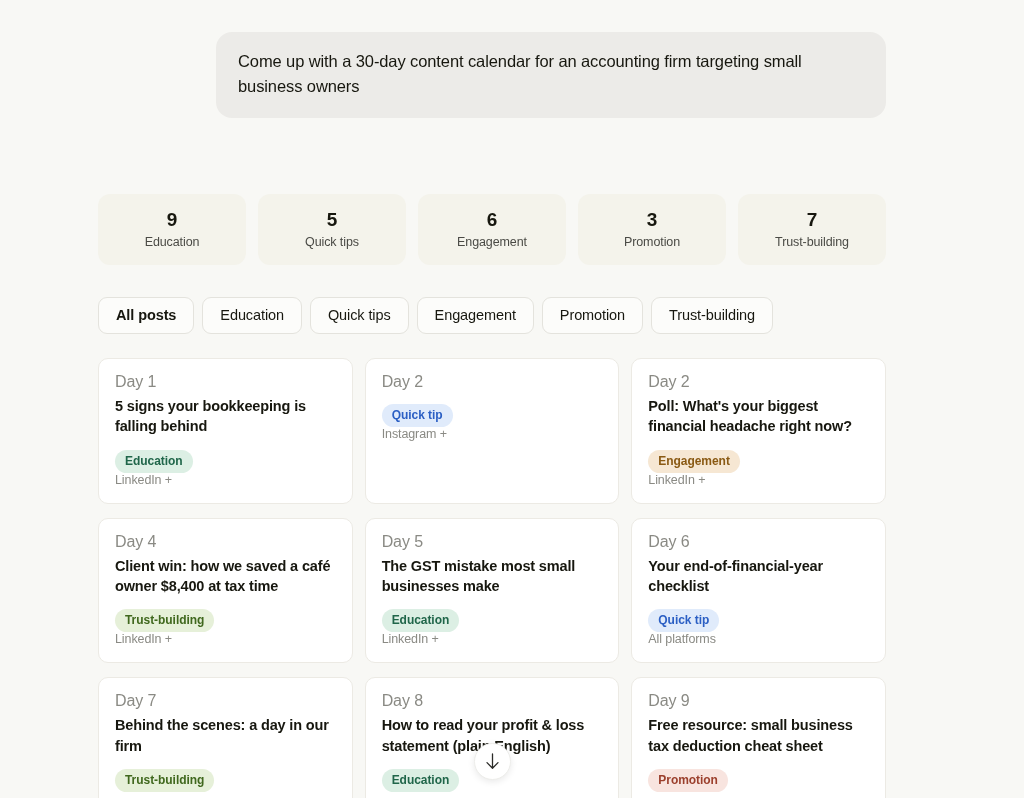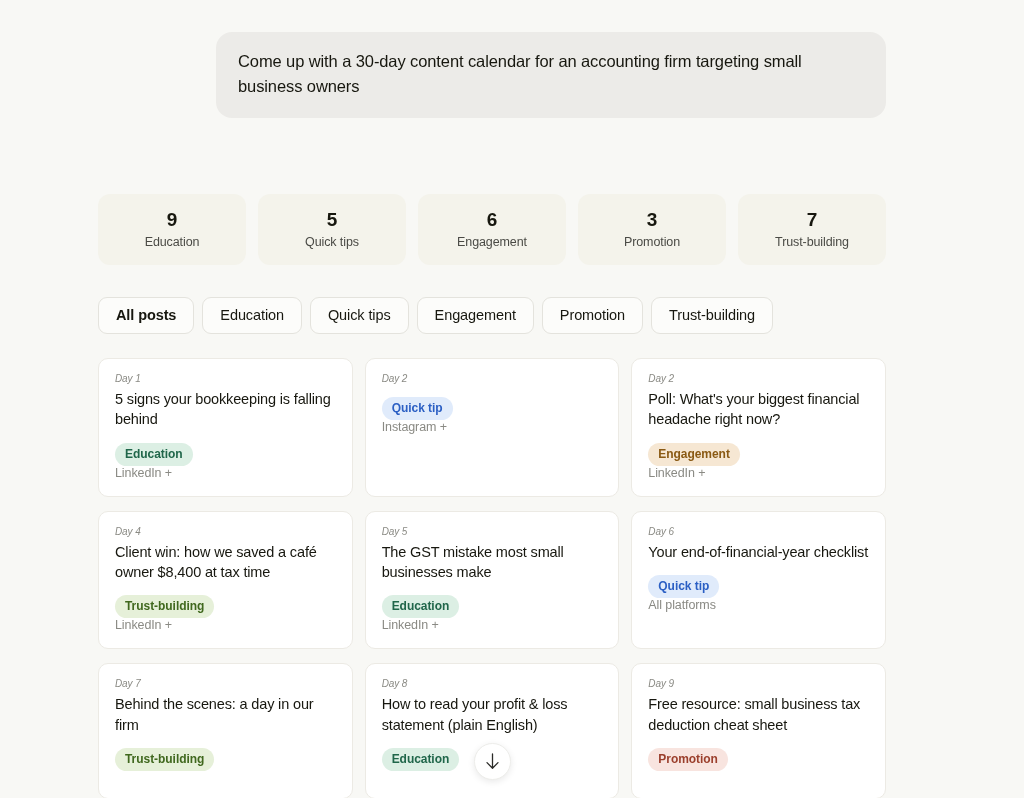--- a/index.html
+++ b/index.html
@@ -98,28 +98,27 @@
   .post-card {
     background: #ffffff;
     border: 1px solid #eceae4;
     border-radius: 10px;
     padding: 14px 16px 16px 16px;
     min-height: 136px;
     display: flex;
     flex-direction: column;
   }
   .post-day {
-    font-size: 10px;
+    font-size: 16px;
     color: #8a8a84;
     letter-spacing: -0.1px;
-    font-style: italic;
   }
   .post-title {
     font-size: 14.5px;
-    font-weight: 400;
+    font-weight: 700;
     line-height: 1.4;
     color: #17170f;
     margin-top: 5px;
     letter-spacing: -0.15px;
   }
   .post-badge {
     align-self: flex-start;
     margin-top: 13px;
     font-size: 12px;
     font-weight: 600;

